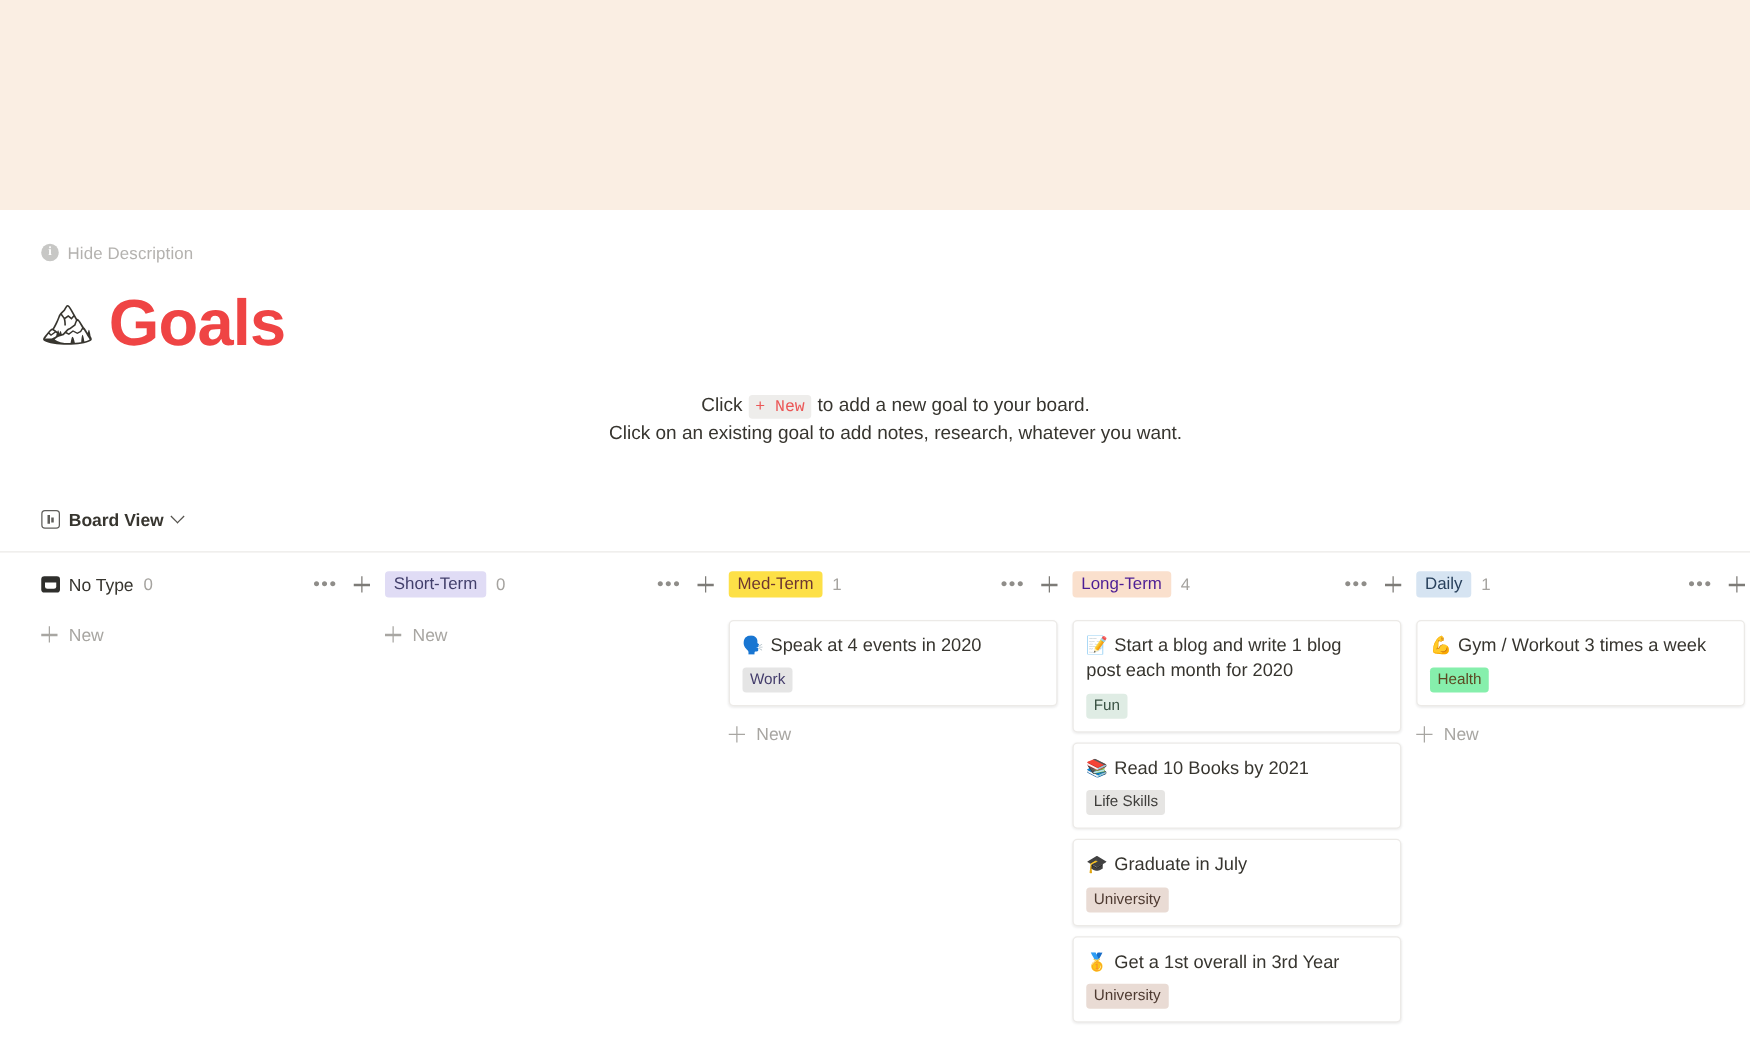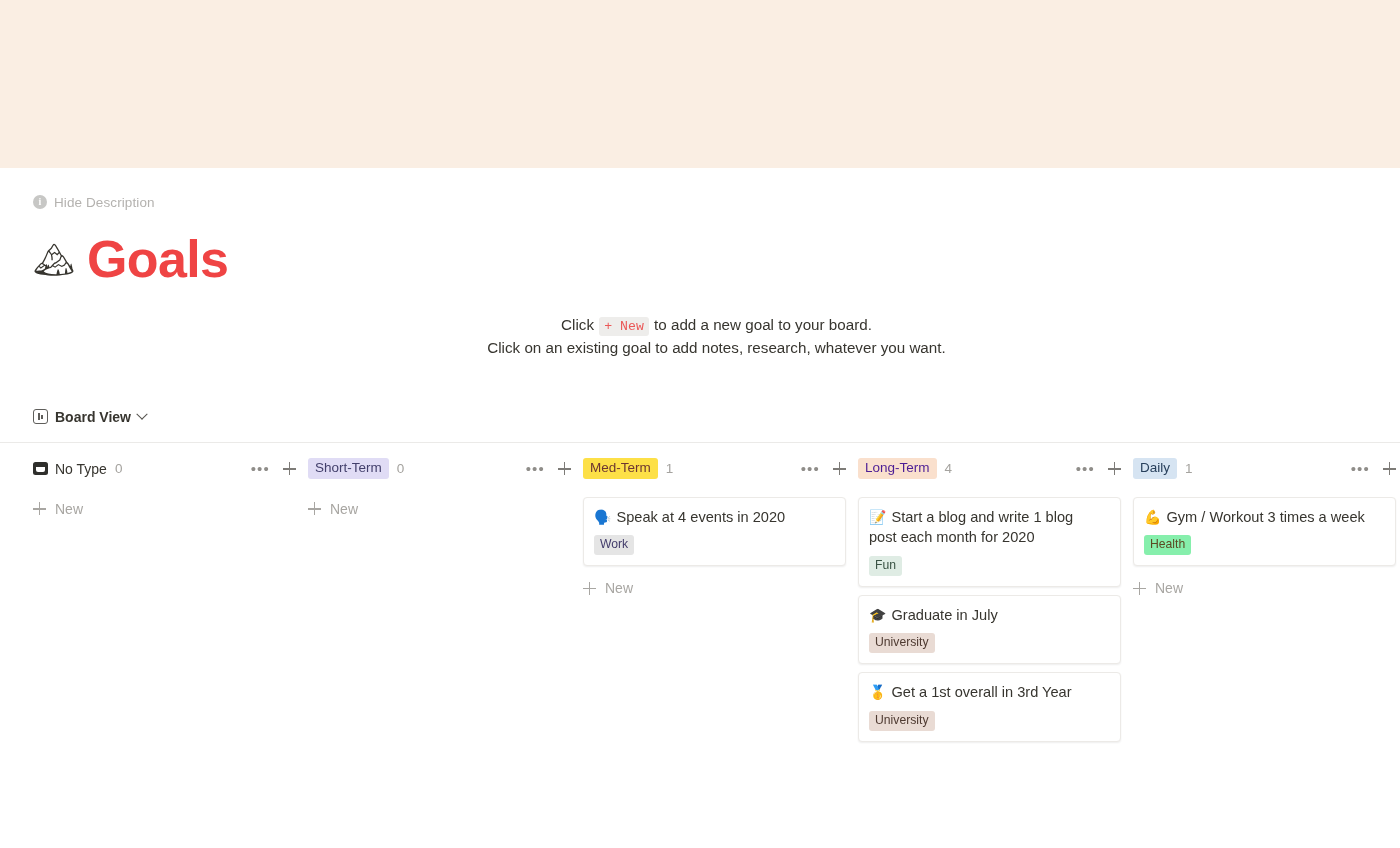--- a/index.html
+++ b/index.html
@@ -371,20 +371,21 @@
               <span class="col-tag" style="background: rgb(250, 224, 205); color: #4c1d95;">Long-Term</span>
               <span class="col-count">4</span>
             </div>
             <div class="col-actions">
               <span class="dots-icon">•••</span>
               <span class="plus-icon"></span>
             </div>
           </div>
           <div class="col-body">
             <div class="card"><div class="card-title"><span class="card-emoji">📝</span><span>Start a blog and write 1 blog post each month for 2020</span></div><span class="card-tag" style="background: rgb(223, 236, 228); color: rgb(58, 83, 68);">Fun</span></div>
+            <div class="card"><div class="card-title"><span class="card-emoji">📚</span><span>Read 10 Books by 2021</span></div><span class="card-tag" style="background: rgb(230, 229, 227); color: rgb(63, 62, 59);">Life Skills</span></div>
             <div class="card"><div class="card-title"><span class="card-emoji">🎓</span><span>Graduate in July</span></div><span class="card-tag" style="background: rgb(233, 219, 212); color: rgb(78, 58, 49);">University</span></div>
             <div class="card"><div class="card-title"><span class="card-emoji">🥇</span><span>Get a 1st overall in 3rd Year</span></div><span class="card-tag" style="background: rgb(233, 219, 212); color: rgb(78, 58, 49);">University</span></div>
           </div>
         </div>
         <div class="column">
           <div class="col-header">
             <div class="col-title-wrap">
               <span class="col-tag" style="background: rgb(214, 228, 242); color: rgb(40, 64, 92);">Daily</span>
               <span class="col-count">1</span>
             </div>

